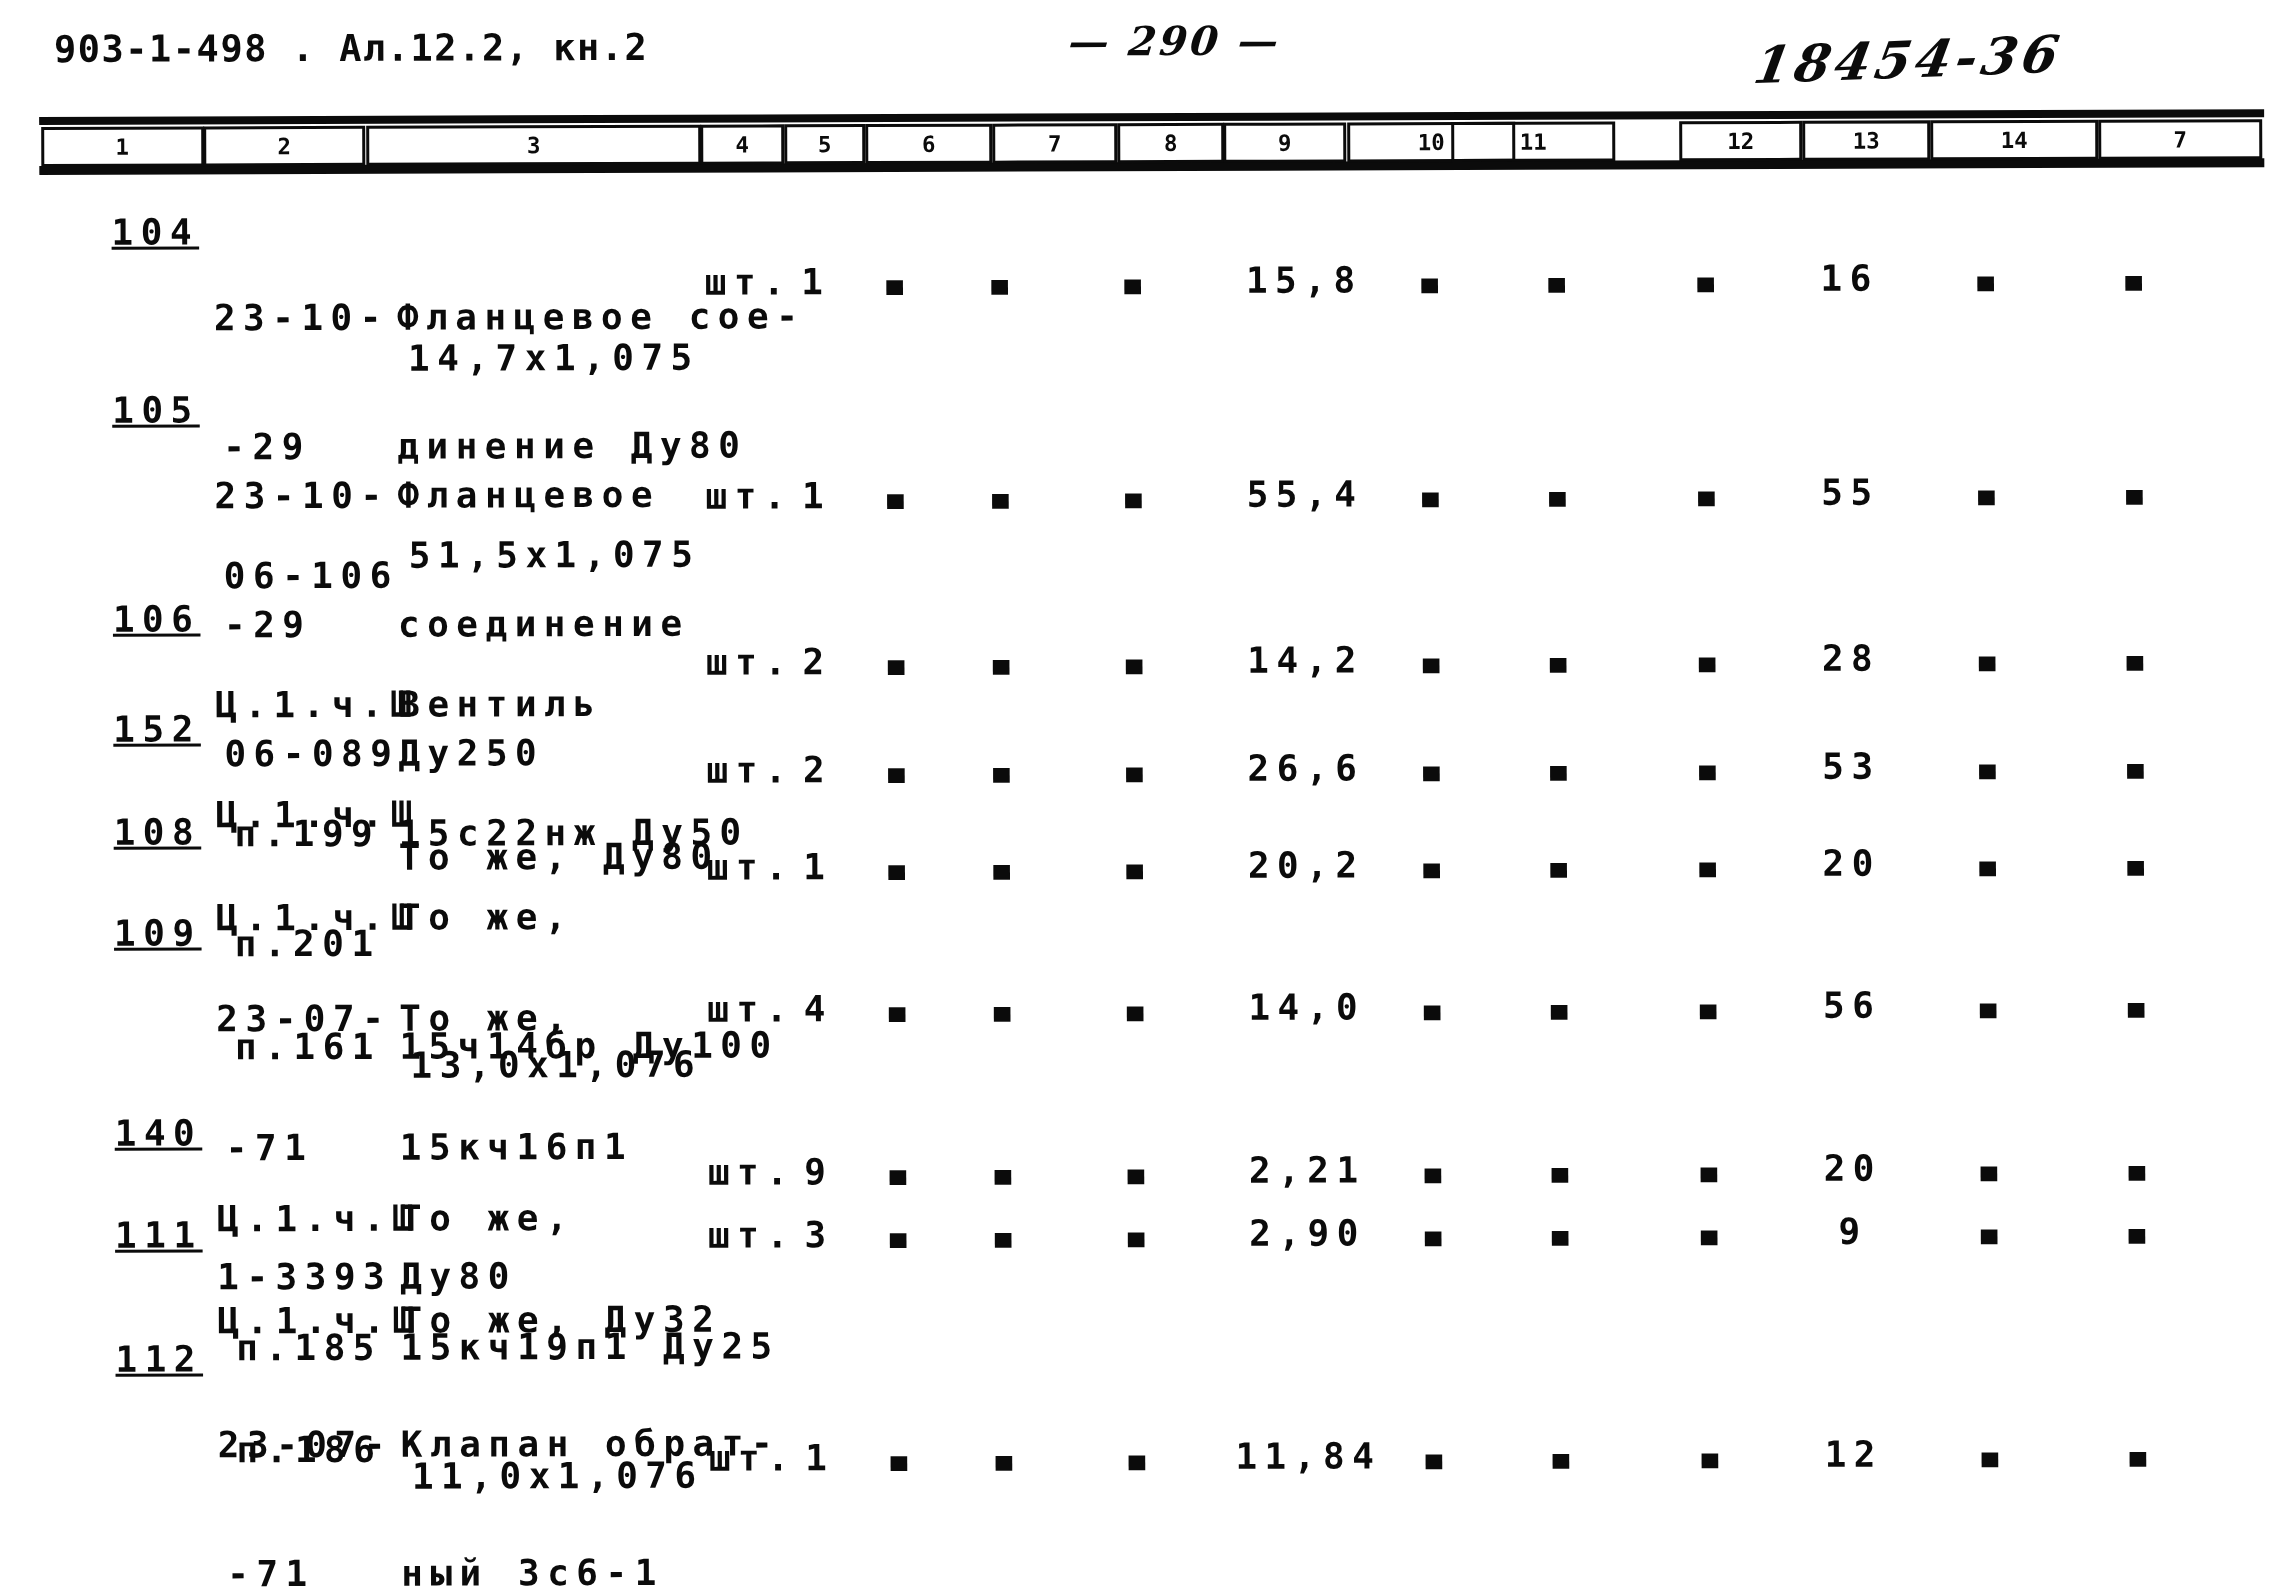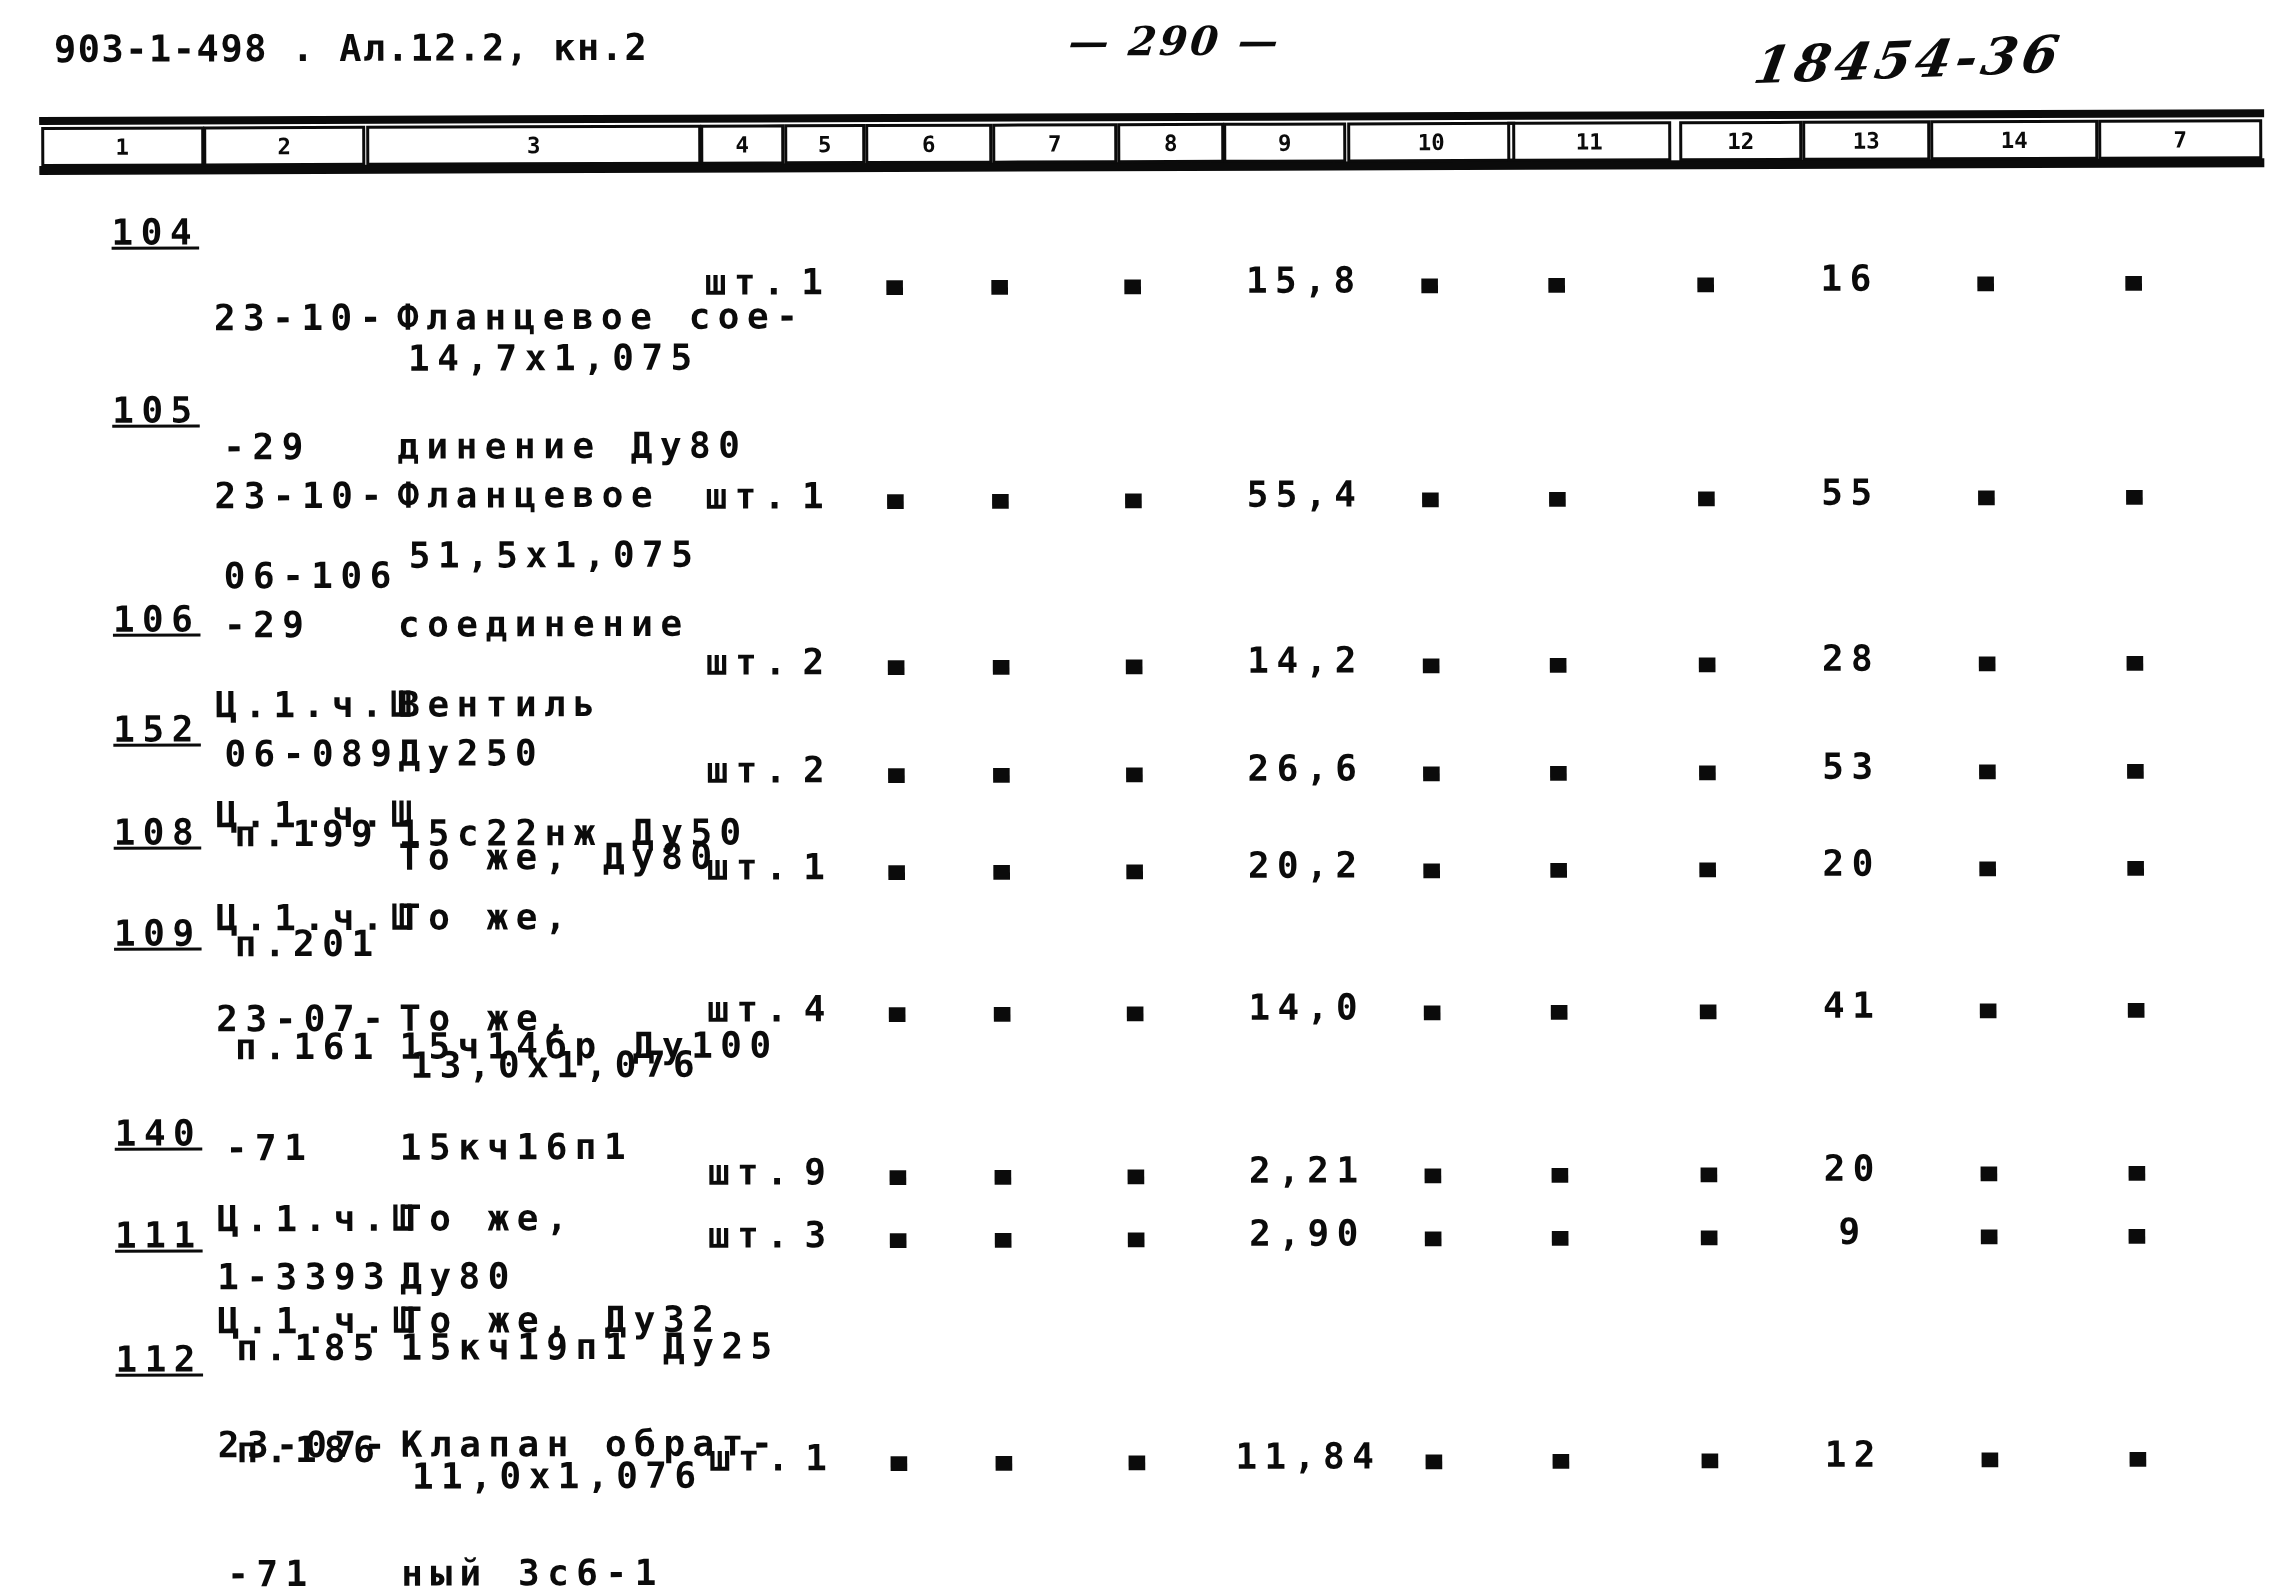--- a/index.html
+++ b/index.html
@@ -27,21 +27,21 @@
   }
   .colcell{
     position:absolute;top:1.5px;height:34px;border:3px solid #0b0b0b;
     display:flex;align-items:center;justify-content:center;
     font-size:22.4px;font-weight:700;background:transparent;
   }
   
   .cc1{left:1.5px;width:157px}.cc2{left:164px;width:156px}.cc3{left:327px;width:329px}
   .cc4{left:661px;width:78px}.cc5{left:745px;width:75px}.cc6{left:826px;width:121px}
   .cc7{left:953px;width:119px}.cc8{left:1078px;width:101px}.cc9{left:1184px;width:117px}
-  .cc10{left:1308px;width:162px}.cc11{left:1468px;width:158px}.cc12{left:1640px;width:117px}
+  .cc10{left:1308px;width:162px}.cc11{left:1412px;width:158px}.cc12{left:1640px;width:117px}
   .cc13{left:1763px;width:122px}.cc14{left:1891px;width:162px}.cc15{left:2059px;width:158px}
   
   .row{position:absolute;left:0;width:2295px;font-size:36px;line-height:43px;}
   .cell{position:absolute;top:0;}
   .num{left:111px;text-decoration:underline;}
   .ref{left:213px;}
   .name{left:396px;}
   .note{left:407px;letter-spacing:7.5px;}
   .tw,.row{letter-spacing:0;}
   .row .cell, .row .cell div, .strip span{letter-spacing:7.5px;font-weight:700;white-space:pre;}
@@ -250,21 +250,21 @@
     <div class="strip">
       <span class="cell unit">шт.</span>
       <span class="cell qty">4</span>
       <span class="cell d6"><span class="dash">-</span></span>
       <span class="cell d7"><span class="dash">-</span></span>
       <span class="cell d8"><span class="dash">-</span></span>
       <span class="cell mass">14,0</span>
       <span class="cell d10"><span class="dash">-</span></span>
       <span class="cell d11"><span class="dash">-</span></span>
       <span class="cell d12"><span class="dash">-</span></span>
-      <span class="cell total">41</span>
+      <span class="cell total">56</span>
       <span class="cell d14"><span class="dash">-</span></span>
       <span class="cell d15"><span class="dash">-</span></span>
     </div>
   </div>
 
   <div class="row" id="r110">
     <div class="cell num">140</div>
     <div class="cell ref">
       <div>Ц.1.ч.Ш</div>
       <div class="ind2">п.185</div>

